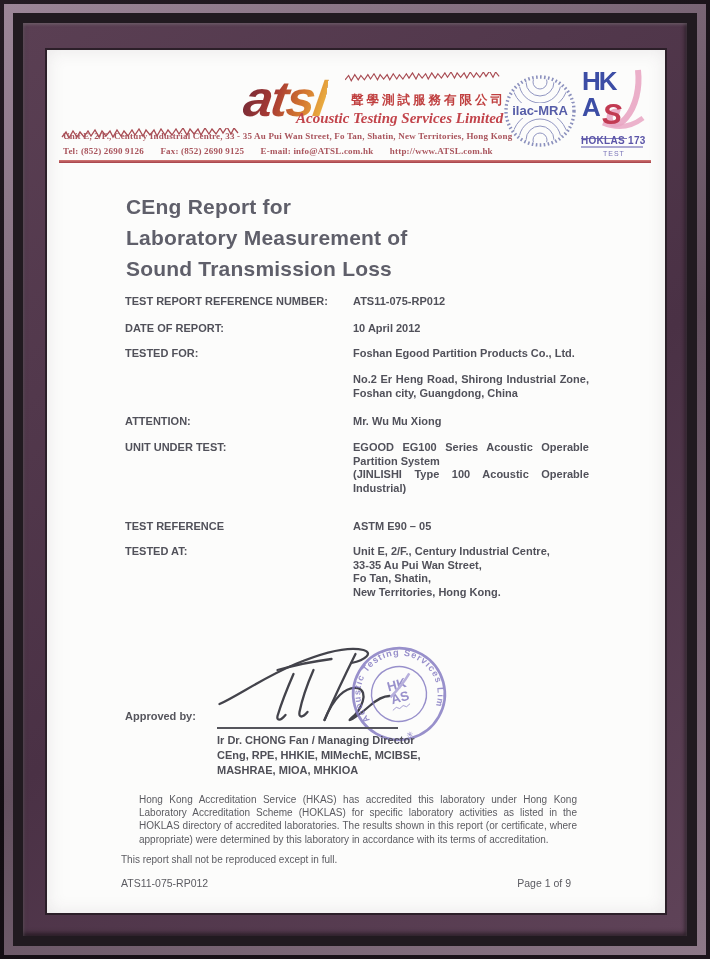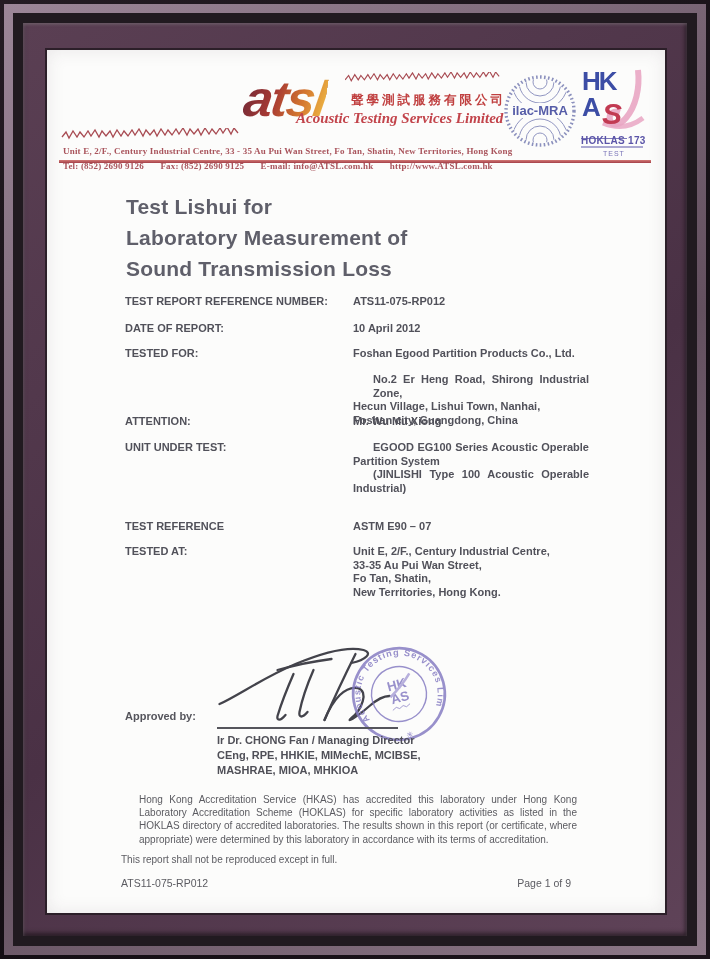--- a/index.html
+++ b/index.html
@@ -25,34 +25,34 @@
   .brand { position:absolute; left:193px; top:20px; font-size:50px; font-weight:bold; font-style:italic;
            letter-spacing:-2px; transform:skewX(-8deg) scaleX(1.05); transform-origin:left bottom;
            background:linear-gradient(100deg,#7c2c36 8%,#a83a33 38%,#d4772f 70%,#ecb242 96%);
            -webkit-background-clip:text; background-clip:text; color:transparent; line-height:58px; }
   .wave { position:absolute; }
   .cjk    { position:absolute; left:304px; top:42px; font-size:12.5px; font-weight:bold; letter-spacing:3px;
             color:#c04040; font-family:"DejaVu Sans", sans-serif; }
   .script { position:absolute; left:249px; top:60px; font-size:15px; font-weight:bold; font-style:italic;
             color:#c2444b; font-family:"Liberation Serif", serif; white-space:nowrap; }
   .addr   { position:absolute; left:16px; font-size:9px; font-weight:bold; letter-spacing:.2px;
-            color:#a9545c; font-family:"Liberation Serif", serif; white-space:nowrap;margin-top:15px; }
+            color:#a9545c; font-family:"Liberation Serif", serif; white-space:nowrap; }
   .addr span { margin-right:14px; }
   #header-rule { position:absolute; left:12px; top:110px; width:592px; height:3px;
                  background:linear-gradient(#d47a76,#a33f48); }
 
   
   #report-title { position:absolute; left:79px; top:141px; font-size:21px; font-weight:bold;
                   line-height:31px; color:#5f5f6a; letter-spacing:.2px; }
 
   
   .row   { position:absolute; left:78px; width:472px; font-size:11px; font-weight:bold; line-height:13.5px; }
   .lbl   { position:absolute; left:0; top:0; white-space:nowrap; color:#51515a; }
   .val   { position:absolute; left:228px; top:0; width:236px; color:#51515a; }
-  .line.just { text-align:justify; text-align-last:justify;margin-left:20px; }
+  .line.just { text-align:justify; text-align-last:justify; }
 
   
   #approved-by { position:absolute; left:78px; top:660px; font-size:11px; font-weight:bold; color:#55555c;text-align:right; }
   #sig-line { position:absolute; left:170px; top:677px; width:181px; border-top:2px solid #55555c; }
   #approver { position:absolute; left:170px; top:683px; font-size:11px; font-weight:bold;
               line-height:15px; color:#4f4f57; }
   #signature { position:absolute; left:158px; top:586px; }
   #stamp { position:absolute; left:296px; top:588px; transform:rotate(-15deg); opacity:.82; }
 
   
@@ -123,21 +123,21 @@
       <text x="1" y="24" font-size="26" font-weight="bold" fill="#3c4da5" letter-spacing="-2">HK</text>
       <text x="1" y="50" font-size="26" font-weight="bold" fill="#3c4da5">A</text>
       <text x="21" y="58" font-size="30" font-weight="bold" font-style="italic" fill="#c23a52">S</text>
       <line x1="0" y1="72.5" x2="46" y2="72.5" stroke="#5b55a8" stroke-width=".8"></line>
       <text x="0" y="78" font-size="10" font-weight="bold" fill="#5b55a8" letter-spacing=".3">HOKLAS 173</text>
       <line x1="0" y1="81" x2="62" y2="81" stroke="#5b55a8" stroke-width="1"></line>
       <text x="22" y="90" font-size="7" fill="#7a74b8" letter-spacing="1">TEST</text>
     </svg>
 
     <div id="report-title">
-      <div>Test Lishui for</div>
+      <div>CEng Report for</div>
       <div>Laboratory Measurement of</div>
       <div>Sound Transmission Loss</div>
     </div>
 
     <div class="row" style="top:245px;">
       <div class="lbl">TEST REPORT REFERENCE NUMBER:</div>
       <div class="val">
           <div class="line">ATS11-075-RP012</div>
         </div>
     </div>
@@ -149,21 +149,20 @@
     </div>
     <div class="row" style="top:297px;">
       <div class="lbl">TESTED FOR:</div>
       <div class="val">
           <div class="line">Foshan Egood Partition Products Co., Ltd.</div>
         </div>
     </div>
     <div class="row" style="top:323px;">
       <div class="val">
         <div class="line just">No.2 Er Heng Road, Shirong Industrial Zone,</div>
-        <div class="line">Hecun Village, Lishui Town, Nanhai,</div>
         <div class="line">Foshan city, Guangdong, China</div>
       </div>
     </div>
     <div class="row" style="top:365px;">
       <div class="lbl">ATTENTION:</div>
       <div class="val">
           <div class="line">Mr. Wu Mu Xiong</div>
         </div>
     </div>
     <div class="row" style="top:391px;">
@@ -171,21 +170,21 @@
       <div class="val">
         <div class="line just">EGOOD EG100 Series Acoustic Operable</div>
         <div class="line">Partition System</div>
         <div class="line just">(JINLISHI Type 100 Acoustic Operable</div>
         <div class="line">Industrial)</div>
       </div>
     </div>
     <div class="row" style="top:470px;">
       <div class="lbl">TEST REFERENCE</div>
       <div class="val">
-          <div class="line">ASTM E90 – 07</div>
+          <div class="line">ASTM E90 – 05</div>
         </div>
     </div>
     <div class="row" style="top:495px;">
       <div class="lbl">TESTED AT:</div>
       <div class="val">
         <div class="line">Unit E, 2/F., Century Industrial Centre,</div>
         <div class="line">33-35 Au Pui Wan Street,</div>
         <div class="line">Fo Tan, Shatin,</div>
         <div class="line">New Territories, Hong Kong.</div>
       </div>

